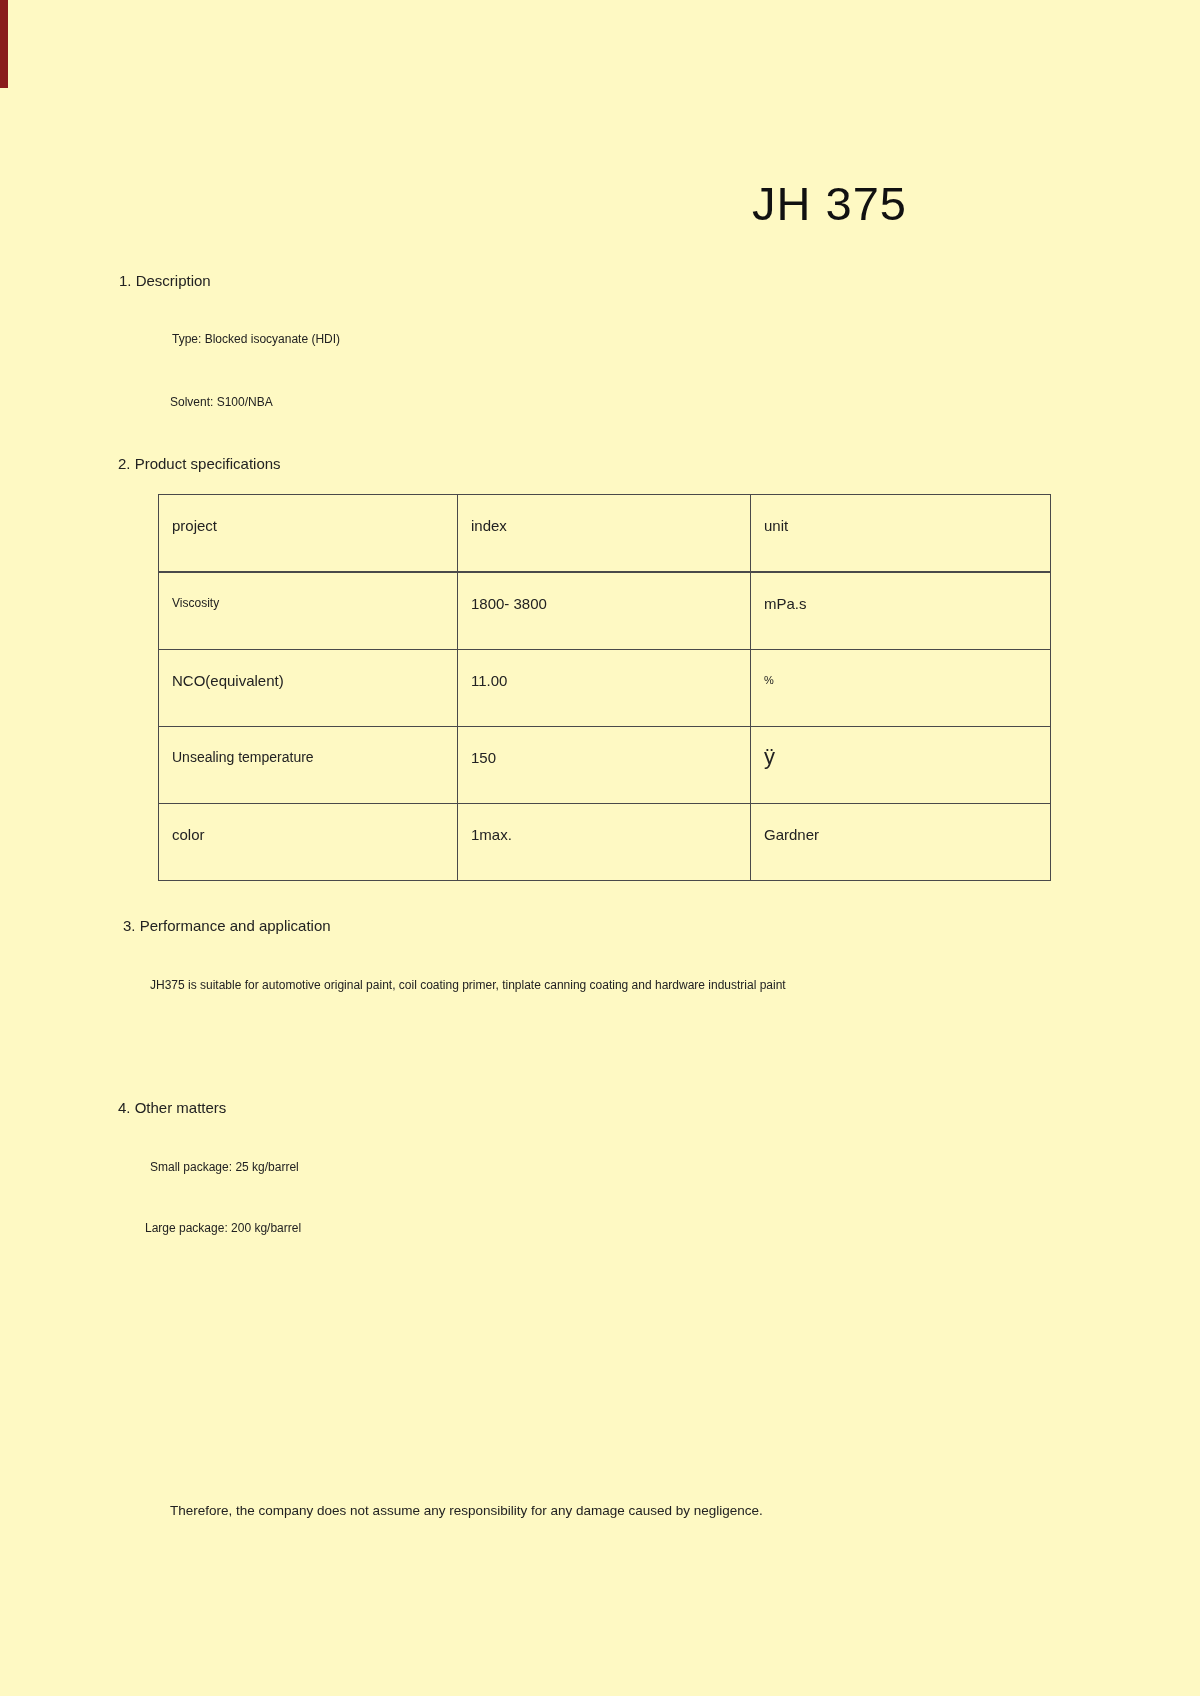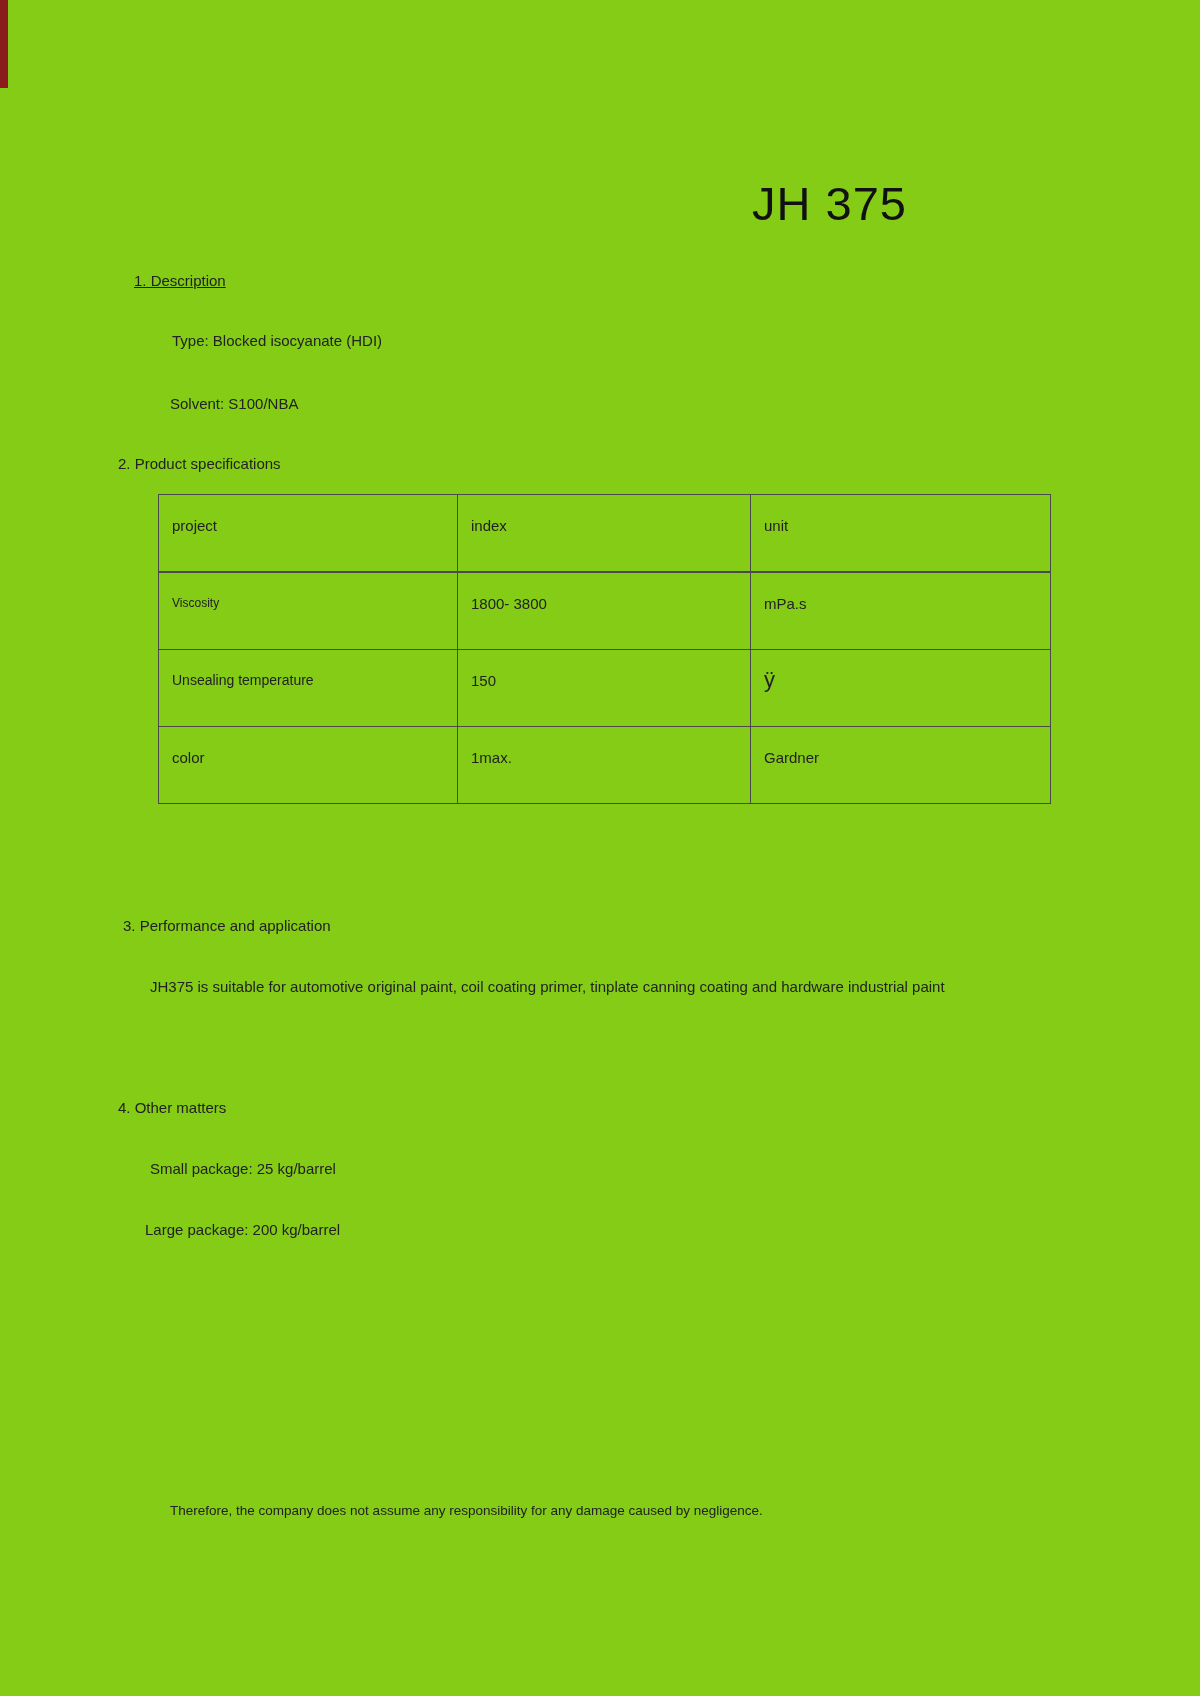--- a/index.html
+++ b/index.html
@@ -4,21 +4,21 @@
 <style>
   html, body {
     margin: 0;
     padding: 0;
     background: #ffffff;
   }
   .page {
     position: relative;
     width: 1200px;
     height: 1696px;
-    background: #84cc16;
+    background: #fef9c3;
     font-family: "Liberation Sans", "DejaVu Sans", sans-serif;
     color: #222222;
     overflow: hidden;
   }
   .abs { position: absolute; white-space: nowrap; }
 
   .scan-artifact {
     position: absolute;
     left: 0; top: 0;
     width: 8px; height: 88px;
@@ -30,21 +30,21 @@
     left: 752px;
     top: 176px;
     margin: 0;
     font-size: 47px;
     font-weight: 400;
     color: #111111;
     letter-spacing: 1px;
   }
 
   .heading   { font-size: 15px; }
-  .bodytext  { font-size: 15px; }
+  .bodytext  { font-size: 12px; }
   .smalltext { font-size: 13.5px; }
 
   
   .spec-table {
     position: absolute;
     left: 158px;
     top: 494px;
     width: 892px;
     border-collapse: collapse;
     table-layout: fixed;
@@ -72,21 +72,21 @@
 </style>
 </head>
 <body>
 
 <div class="page">
 
   <div class="scan-artifact"></div>
 
   <h1 class="doc-title">JH 375</h1>
 
-  <div class="abs heading" style="left:134px; top:272px;text-decoration:underline;">1. Description</div>
+  <div class="abs heading" style="left:119px; top:272px;">1. Description</div>
   <div class="abs bodytext" style="left:172px; top:332px;">Type: Blocked isocyanate (HDI)</div>
   <div class="abs bodytext" style="left:170px; top:395px;">Solvent: S100/NBA</div>
 
   <div class="abs heading" style="left:118px; top:455px;">2. Product specifications</div>
 
   <table class="spec-table">
     <colgroup>
       <col class="c-project">
         <col class="c-index">
         <col class="c-unit">
@@ -96,20 +96,25 @@
         <th>project</th>
         <th>index</th>
         <th>unit</th>
       </tr>
     </thead>
     <tbody>
       <tr>
         <td class="fs-msm">Viscosity</td>
         <td>1800- 3800</td>
         <td>mPa.s</td>
+      </tr>
+      <tr>
+        <td>NCO(equivalent)</td>
+        <td>11.00</td>
+        <td class="fs-sm">%</td>
       </tr>
       <tr>
         <td class="fs-xs">Unsealing temperature</td>
         <td>150</td>
         <td class="fs-ybig">ÿ</td>
       </tr>
       <tr>
         <td>color</td>
         <td>1max.</td>
         <td>Gardner</td>

